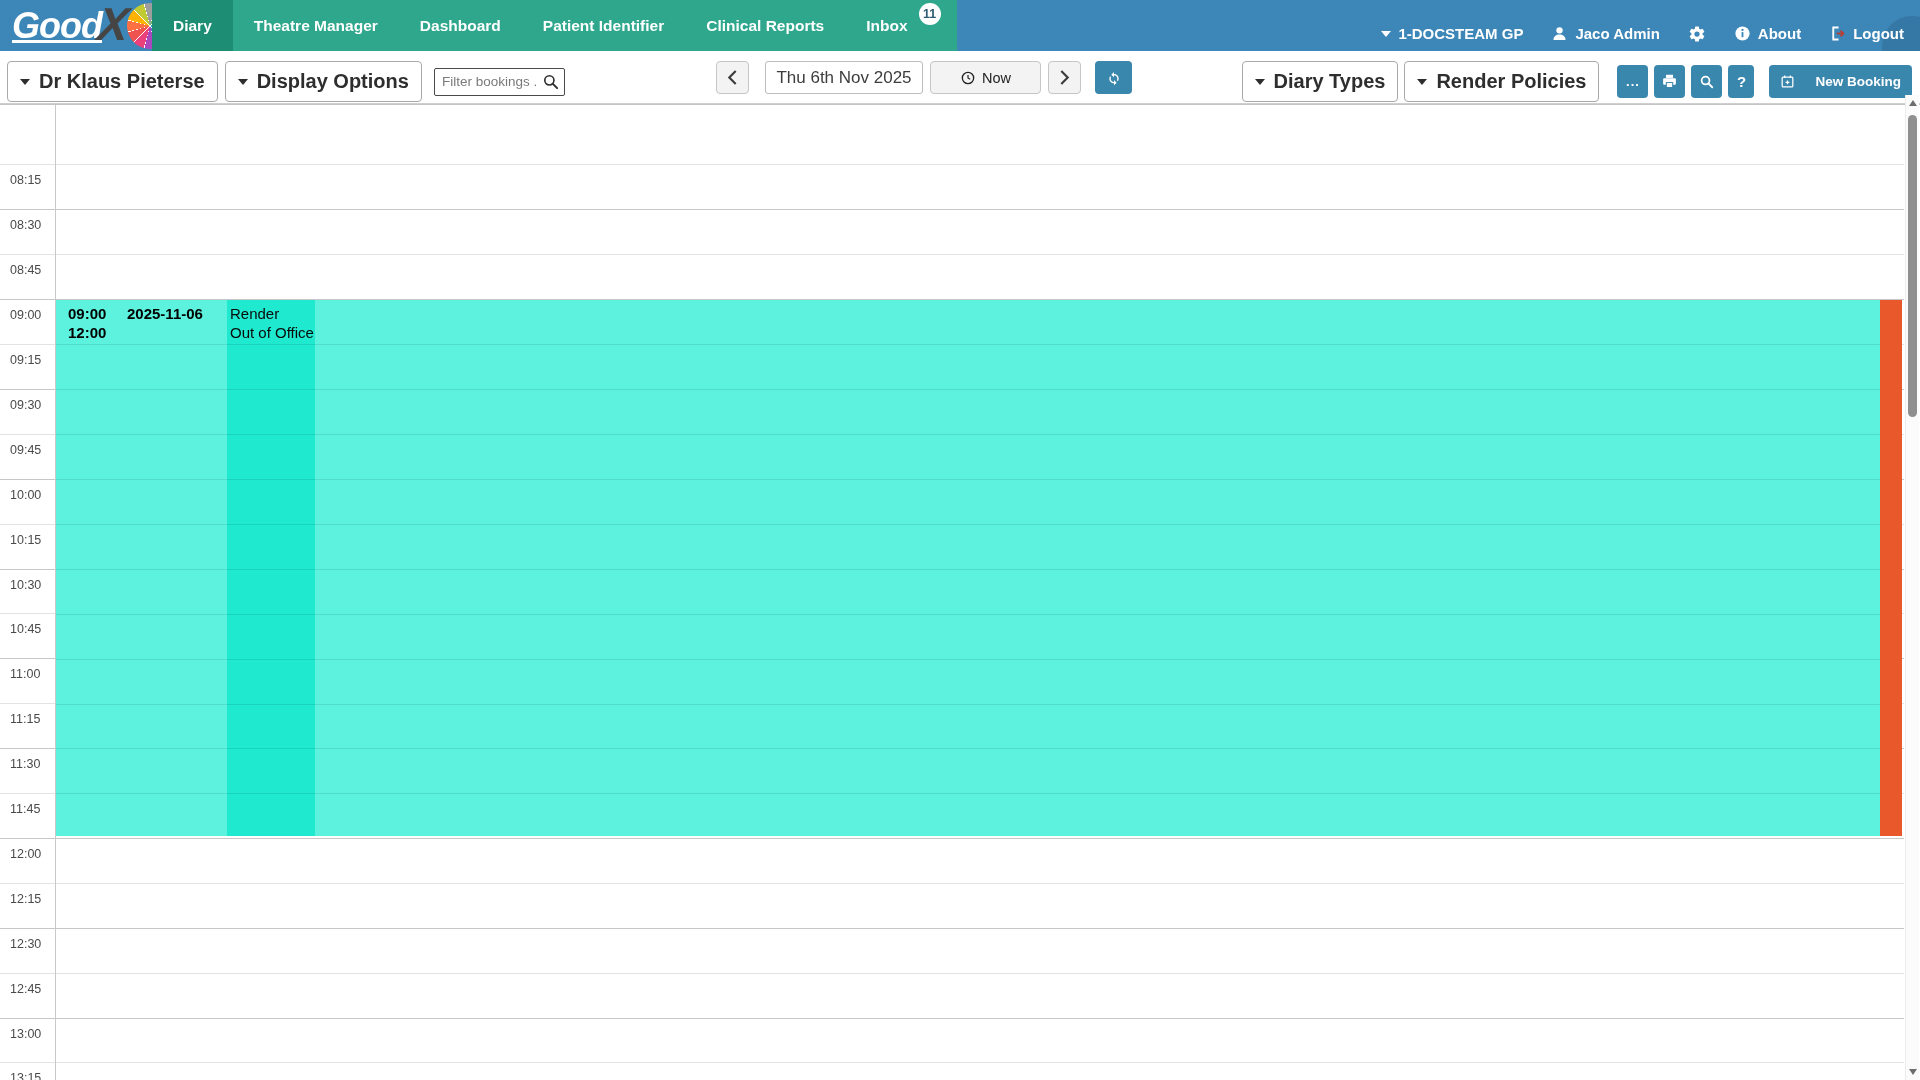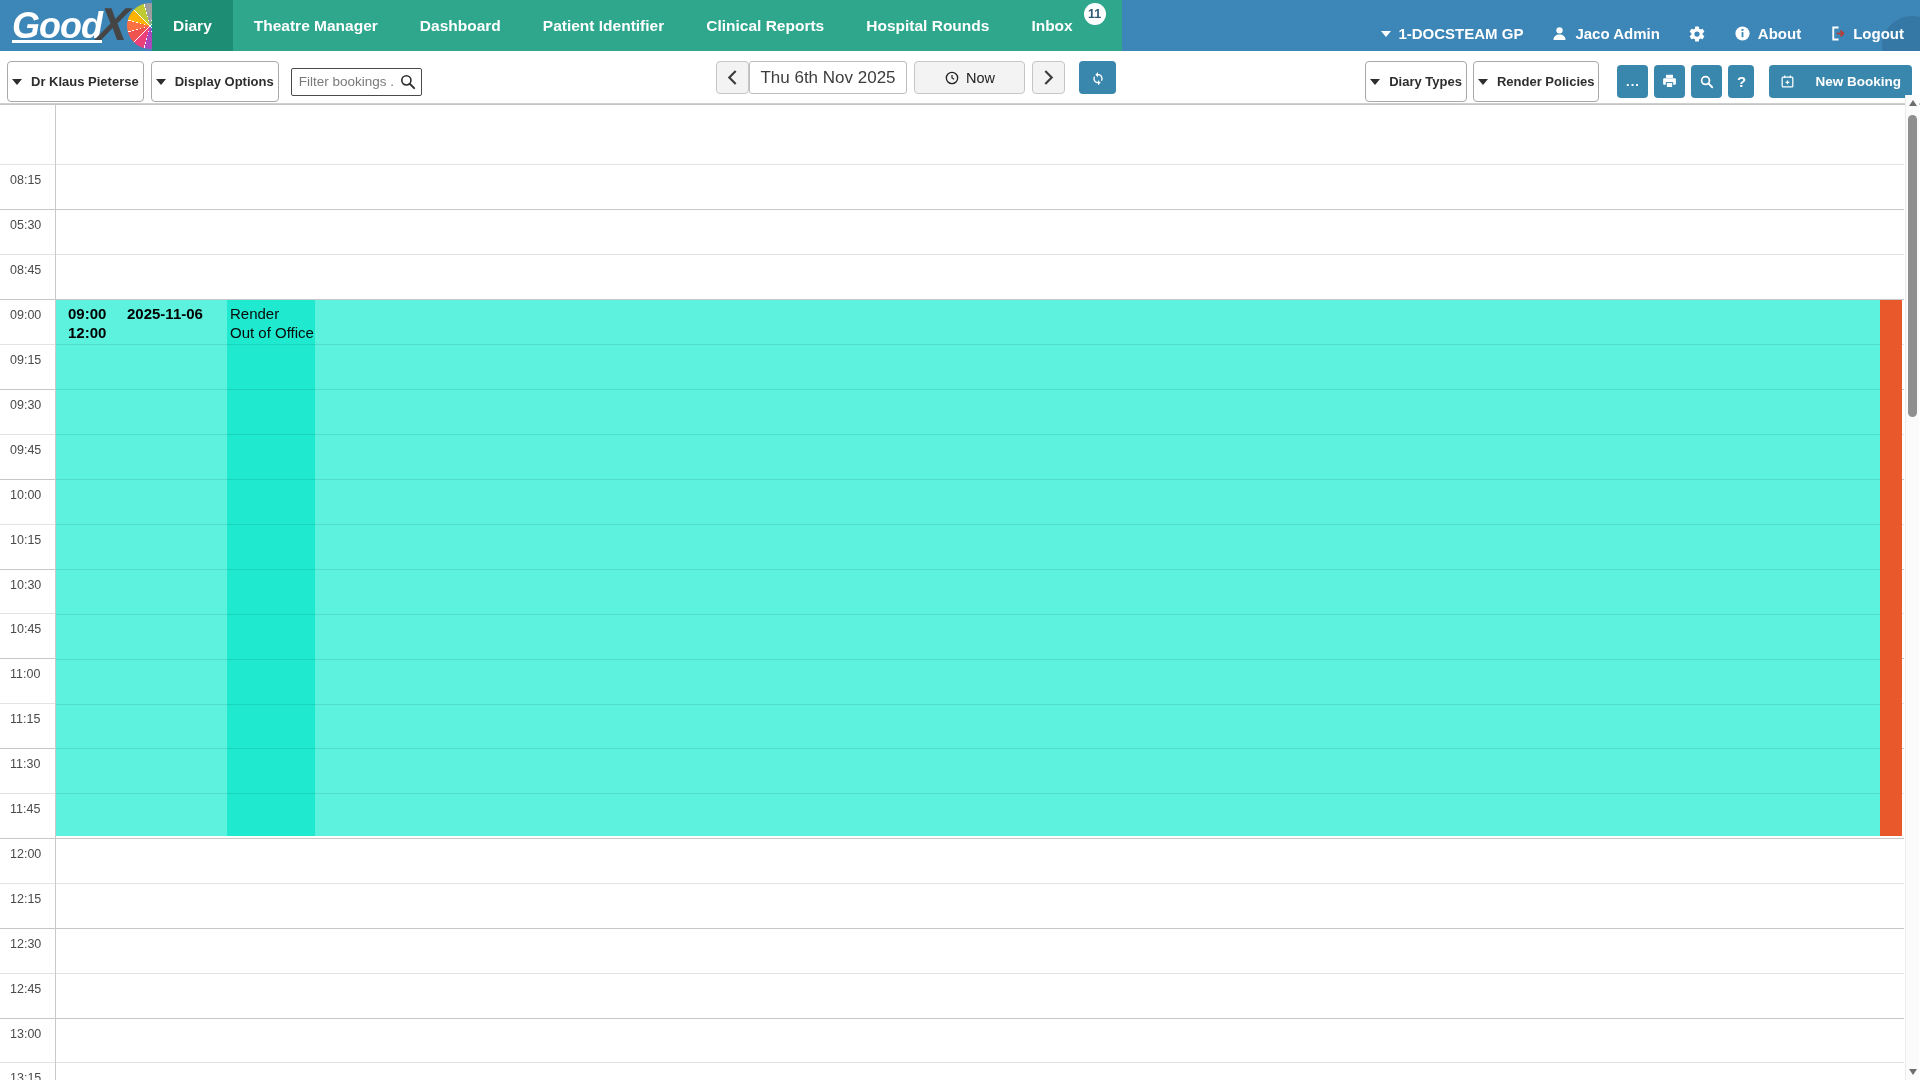--- a/index.html
+++ b/index.html
@@ -20,30 +20,30 @@
   .badge{position:absolute;right:-12px;top:3px;width:22px;height:22px;border-radius:50%;background:#fff;color:#2E5B73;font-size:12.5px;font-weight:700;display:flex;align-items:center;justify-content:center;}
   .topnav-right{position:absolute;right:16px;top:8px;height:51px;display:flex;align-items:center;gap:28px;color:#fff;font-size:15px;font-weight:600;}
   .tn-item{display:flex;align-items:center;gap:7px;cursor:pointer;white-space:nowrap;}
   .caret{display:inline-block;width:0;height:0;border-left:5px solid transparent;border-right:5px solid transparent;border-top:6px solid currentColor;}
 
   
   .toolbar{position:absolute;left:0;top:51px;width:1920px;height:52px;background:#fff;border-bottom:1px solid #cfcfcf;}
   .tb-left{position:absolute;left:7px;top:10px;display:flex;align-items:center;gap:7px;}
   .tb-center{position:absolute;left:716px;top:10px;display:flex;align-items:center;}
   .tb-right{position:absolute;right:8px;top:10px;display:flex;align-items:center;gap:6px;}
-  .wbtn{display:flex;align-items:center;gap:9px;height:41px;padding:0 4px;background:#fff;border:1px solid #a9a9a9;border-radius:4px;font-size:13px;font-weight:600;color:#2e2e2e;cursor:pointer;box-sizing:border-box;white-space:nowrap;}
+  .wbtn{display:flex;align-items:center;gap:9px;height:41px;padding:0 12px;background:#fff;border:1px solid #a9a9a9;border-radius:4px;font-size:20px;font-weight:600;color:#2e2e2e;cursor:pointer;box-sizing:border-box;white-space:nowrap;}
   .gbtn{display:flex;align-items:center;justify-content:center;gap:6px;height:33px;background:#f3f3f3;border:1px solid #c6c6c6;border-radius:4px;font-size:14.5px;color:#222;cursor:pointer;box-sizing:border-box;}
   .bbtn{display:flex;align-items:center;justify-content:center;gap:6px;height:33px;background:var(--button-blue,#3A87AD);border:none;border-radius:4px;color:#fff;cursor:pointer;box-sizing:border-box;}
   .sq{width:31px;}
   .filter-wrap{position:relative;margin-left:5px;}
   .filter{width:131px;height:28px;box-sizing:border-box;border:1.5px solid #4a4a4a;border-radius:2px;padding:0 26px 0 7px;font-size:13.5px;color:#333;font-family:"Liberation Sans",sans-serif;}
   .filter::placeholder{color:#7a7a7a;}
   .filter-icon{position:absolute;right:5px;top:5px;}
   .chev-btn{width:33px;}
-  .datebox{width:158px;height:33px;margin-left:0;border:1px solid #bdbdbd;border-radius:3px;display:flex;align-items:center;justify-content:center;font-size:17px;color:#3d3d3d;background:#fff;cursor:pointer;box-sizing:border-box;white-space:nowrap;}
+  .datebox{width:158px;height:33px;margin-left:16px;border:1px solid #bdbdbd;border-radius:3px;display:flex;align-items:center;justify-content:center;font-size:17px;color:#3d3d3d;background:#fff;cursor:pointer;box-sizing:border-box;white-space:nowrap;}
   .now-btn{margin-left:7px;padding:0 29px;}
   .next-btn{margin-left:7px;}
   .refresh-btn{margin-left:14px;width:37px;}
   .more-btn{margin-left:12px;font-weight:700;letter-spacing:1px;font-size:13px;}
   .help-btn{font-size:15px;font-weight:700;width:26px;}
   .newbk{margin-left:9px;padding:0 11px;font-size:13.5px;font-weight:700;gap:20px;}
 
   
   .calendar{position:absolute;left:0;top:104px;width:1920px;height:976px;border-top:1px solid #c4c4c4;overflow:hidden;background:#fff;}
   .v-sep{position:absolute;left:55px;top:0;bottom:0;width:1px;background:#c9c9c9;z-index:1;}
@@ -95,23 +95,20 @@
         <div class="nav-tab">
           <span>Dashboard</span>
         </div>
         <div class="nav-tab">
           <span>Patient Identifier</span>
         </div>
         <div class="nav-tab">
           <span>Clinical Reports</span>
         </div>
         <div class="nav-tab">
-          <span>Hospital Rounds</span>
-        </div>
-        <div class="nav-tab">
           <span>Inbox</span>
           <span class="badge">11</span>
         </div>
       </nav>
     <div class="topnav-right">
       <div class="tn-item">
         <span class="caret"></span>
         <span>1-DOCSTEAM GP</span>
       </div>
       <div class="tn-item">
@@ -256,21 +253,21 @@
   </div>
 
   <div class="calendar">
     <div class="v-sep"></div>
 
       <div class="slot-row minor" style="top: 59.4px;">
         <span class="time-label">08:15</span>
         <div class="slot-cell"></div>
       </div>
       <div class="slot-row major" style="top: 104.3px;">
-        <span class="time-label">05:30</span>
+        <span class="time-label">08:30</span>
         <div class="slot-cell"></div>
       </div>
       <div class="slot-row minor" style="top: 149.2px;">
         <span class="time-label">08:45</span>
         <div class="slot-cell"></div>
       </div>
       <div class="slot-row major" style="top: 194.1px;">
         <span class="time-label">09:00</span>
         <div class="slot-cell"></div>
       </div>

